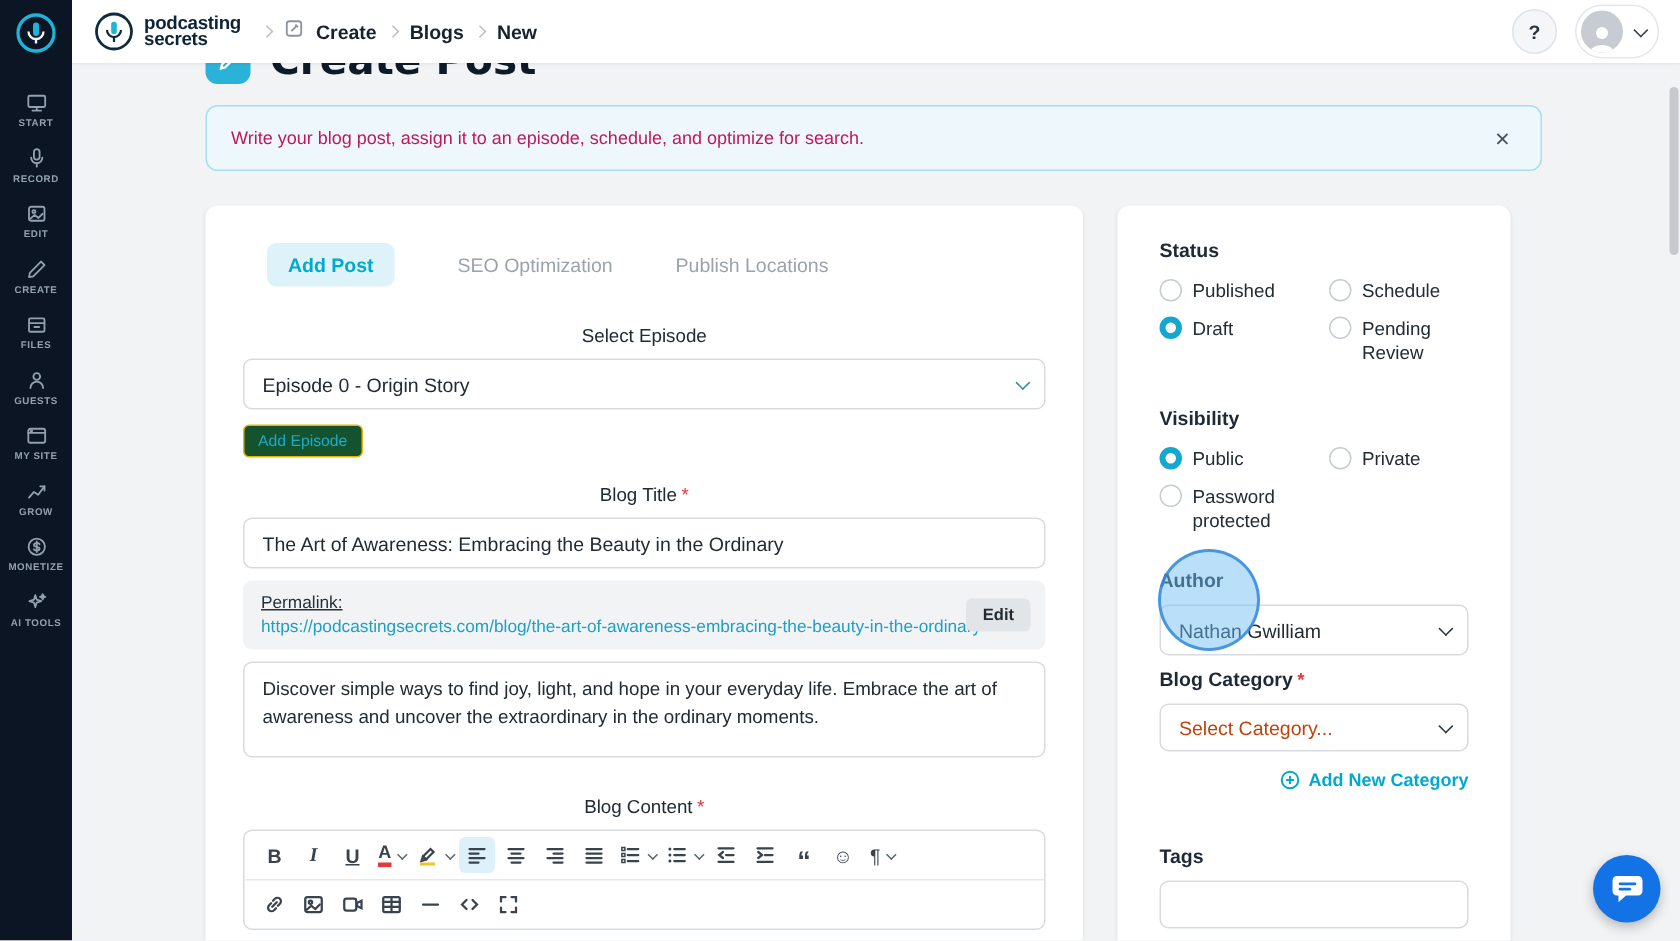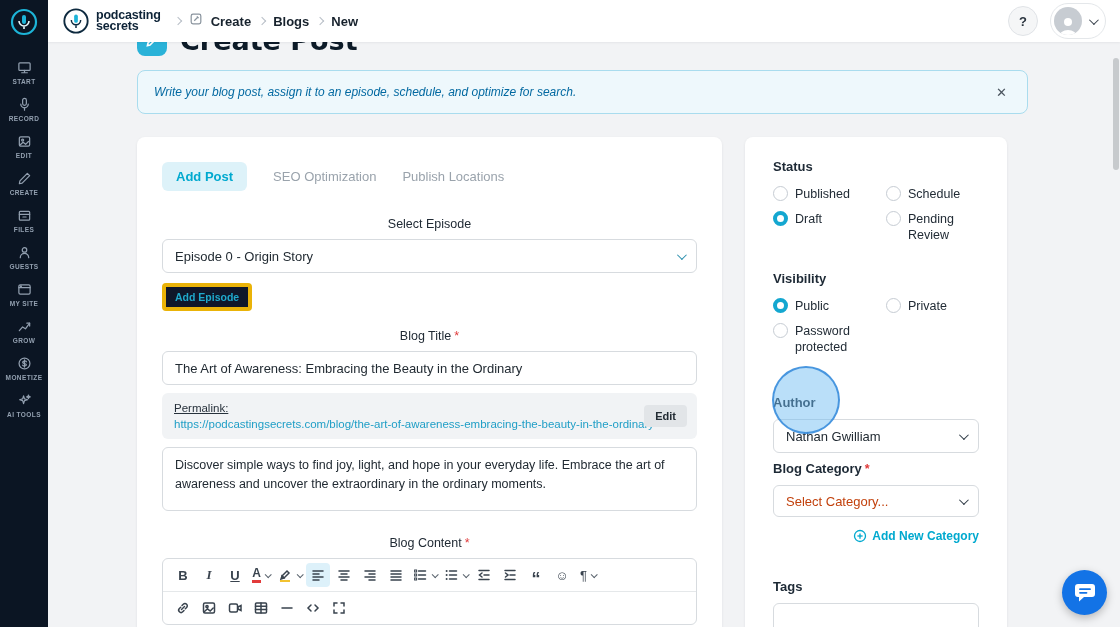--- a/index.html
+++ b/index.html
@@ -70,51 +70,51 @@
   .title-row { position: absolute; left: 89px; top: -17px; display: flex; align-items: center; gap: 13px; }
   .title-badge { width: 30px; height: 30px; border-radius: 8px; background: #2ab2d8; display:flex; align-items:center; justify-content:center; }
   .title-badge svg { stroke:#fff; fill:none; stroke-width:1.6; }
   .page-title { font-size: 27px; font-weight: 800; color: #0d1b28; font-family: "DejaVu Sans", sans-serif; }
 
   .banner {
     position: absolute; left: 89px; top: 28px; width: 891px; height: 44px;
     background: #eef8fc; border: 1px solid #a9dcee; border-radius: 8px;
     display: flex; align-items: center; padding: 0 16px;
   }
-  .banner-text { font-size: 12px; color: #0369a1; flex: 1; font-style: italic; }
+  .banner-text { font-size: 12px; color: #be185d; flex: 1; }
   .banner-close { background: none; border: none; font-size: 13px; color: #4a545e; padding: 2px 4px; }
 
   .main-card {
     position: absolute; left: 89px; top: 95px; width: 585px; height: 600px;
     background: #fff; border-radius: 8px; box-shadow: 0 1px 3px rgba(16,24,40,.08);
     padding: 25px;
   }
   .tabs { display: flex; align-items: center; gap: 26px; }
-  .tab { background: none; border: none; font-size: 13px; color: #9aa3ac; padding: 7px 0; }
+  .tab { background: none; border: none; font-size: 13px; color: #9aa3ac; padding: 7px 0; margin-left: 16px; }
   .tab.active { background: #ddf2f9; color: #00a9cf; font-weight: 700; padding: 7px 14px; border-radius: 6px; }
 
   .f-label { display: block; font-size: 12.5px; color: #212b35; text-align: center; }
   .req { color: #e03b3b; margin-left: 3px; font-size: 12.5px; }
   .mt-lg { margin-top: 26px; } .mt-md { margin-top: 18px; } .mt-sm { margin-top: 8px; }
 
   .select {
     display: flex; align-items: center; justify-content: space-between;
     height: 34px; border: 1px solid #d7dbdf; border-radius: 6px; background: #fff;
     padding: 0 12px; font-size: 13px; color: #222b33; cursor: pointer;
   }
   .chev {
     width: 7px; height: 7px; border-right: 1.8px solid #2e3944; border-bottom: 1.8px solid #2e3944;
     transform: rotate(45deg) translateY(-2px); flex: 0 0 auto;
   }
   .chev.teal { border-color: #2b8fae; }
 
   .add-episode {
-    margin-top: 10px; display: inline-block; background: #0f172a;
-    border: 4px solid #eab308; border-radius: 4px; color: #1fa9cc;
-    font-size: 10.5px; font-weight: 700; padding: 4px 9px;
+    margin-top: 10px; display: inline-block; background: #14532d;
+    border: 1px solid #eab308; border-radius: 4px; color: #1fa9cc;
+    font-size: 10.5px; font-weight: 400; padding: 4px 9px;
   }
 
   .text-input {
     width: 100%; height: 34px; border: 1px solid #d7dbdf; border-radius: 6px;
     padding: 0 12px; font-size: 13px; color: #222b33; background: #fff;
     font-family: inherit;
   }
 
   .permalink { margin-top: 8px; background: #f1f3f5; border-radius: 6px; padding: 9px 12px; position: relative; }
   .pl-label { font-size: 11.5px; color: #27313b; margin-bottom: 4px; text-decoration: underline; }
@@ -567,21 +567,21 @@
       <label class="radio-item">
         <span class="radio"></span>
         <span class="radio-label">Private</span>
       </label>
       <label class="radio-item">
         <span class="radio"></span>
         <span class="radio-label" style="max-width:62px">Password protected</span>
       </label>
     </div>
 
-    <h3 class="panel-h" style="margin-top:40px">Author</h3>
+    <h3 class="panel-h" style="margin-top:24px">Author</h3>
     <div class="select" style="margin-top:9px">
       <span>Nathan Gwilliam</span>
       <span class="chev"></span>
     </div>
 
     <div class="click-highlight"></div>
 
     <h3 class="panel-h" style="margin-top:8px">
       <span>Blog Category</span><span class="req">*</span>
     </h3>

